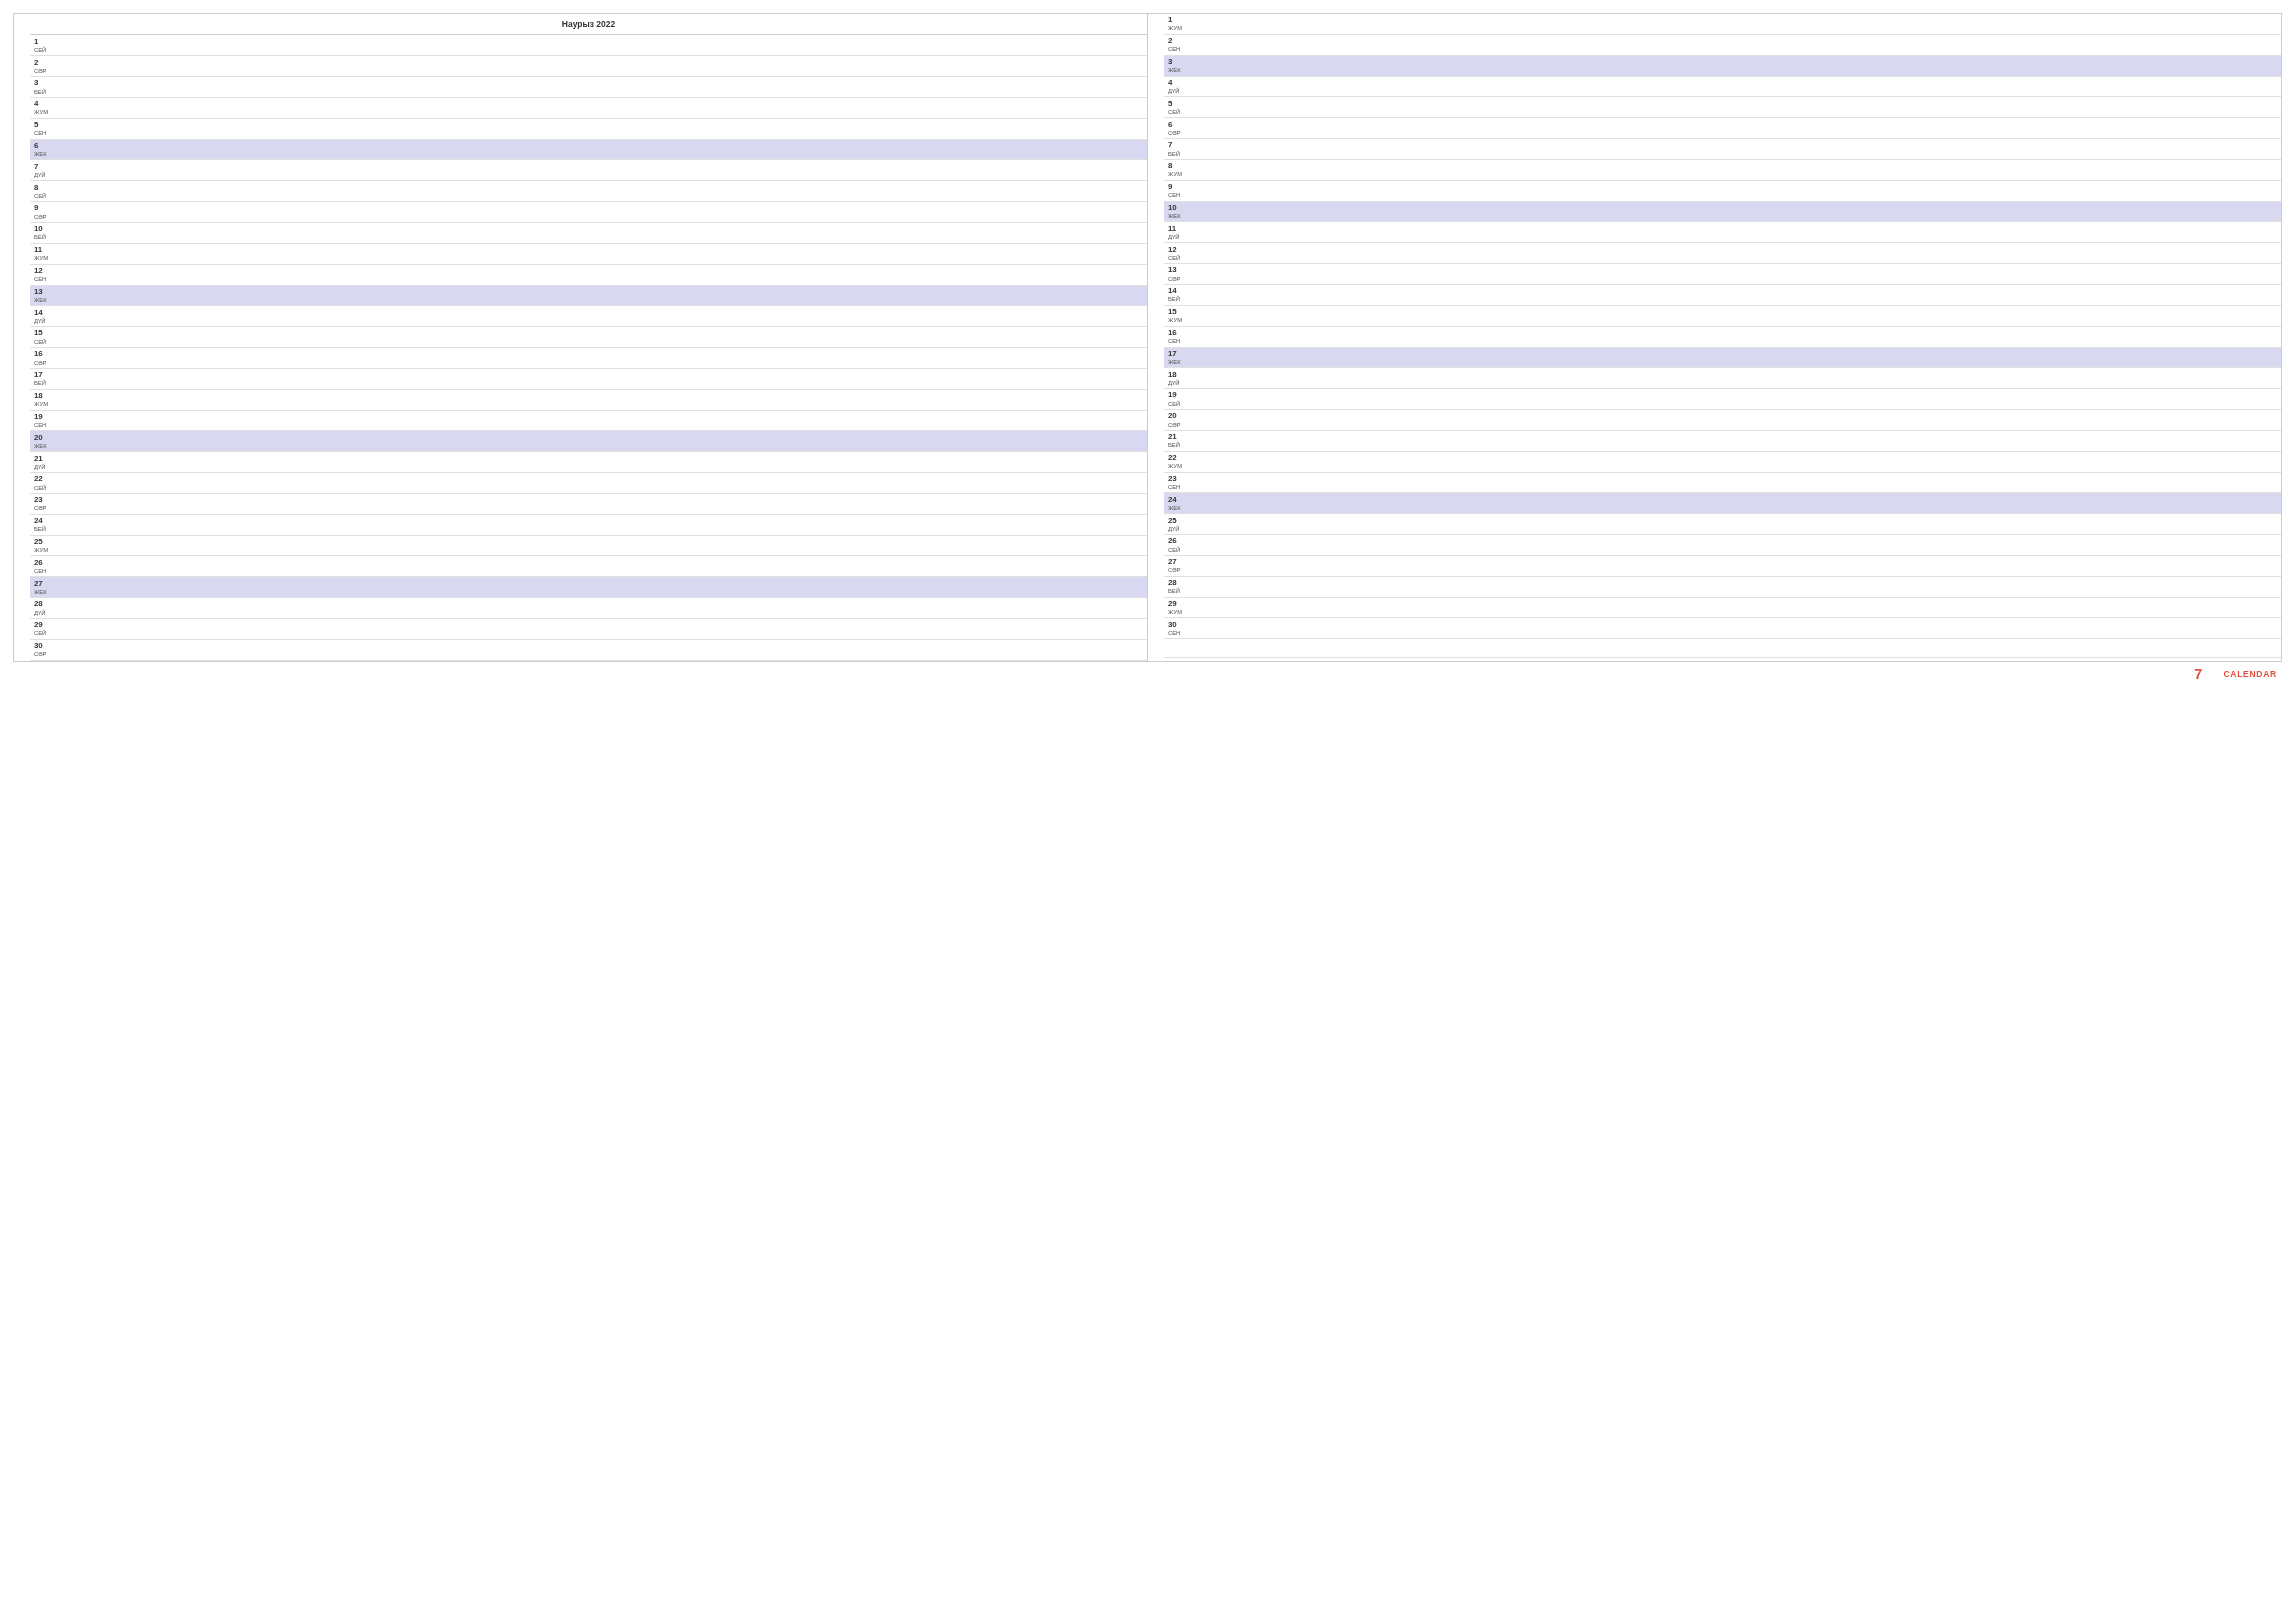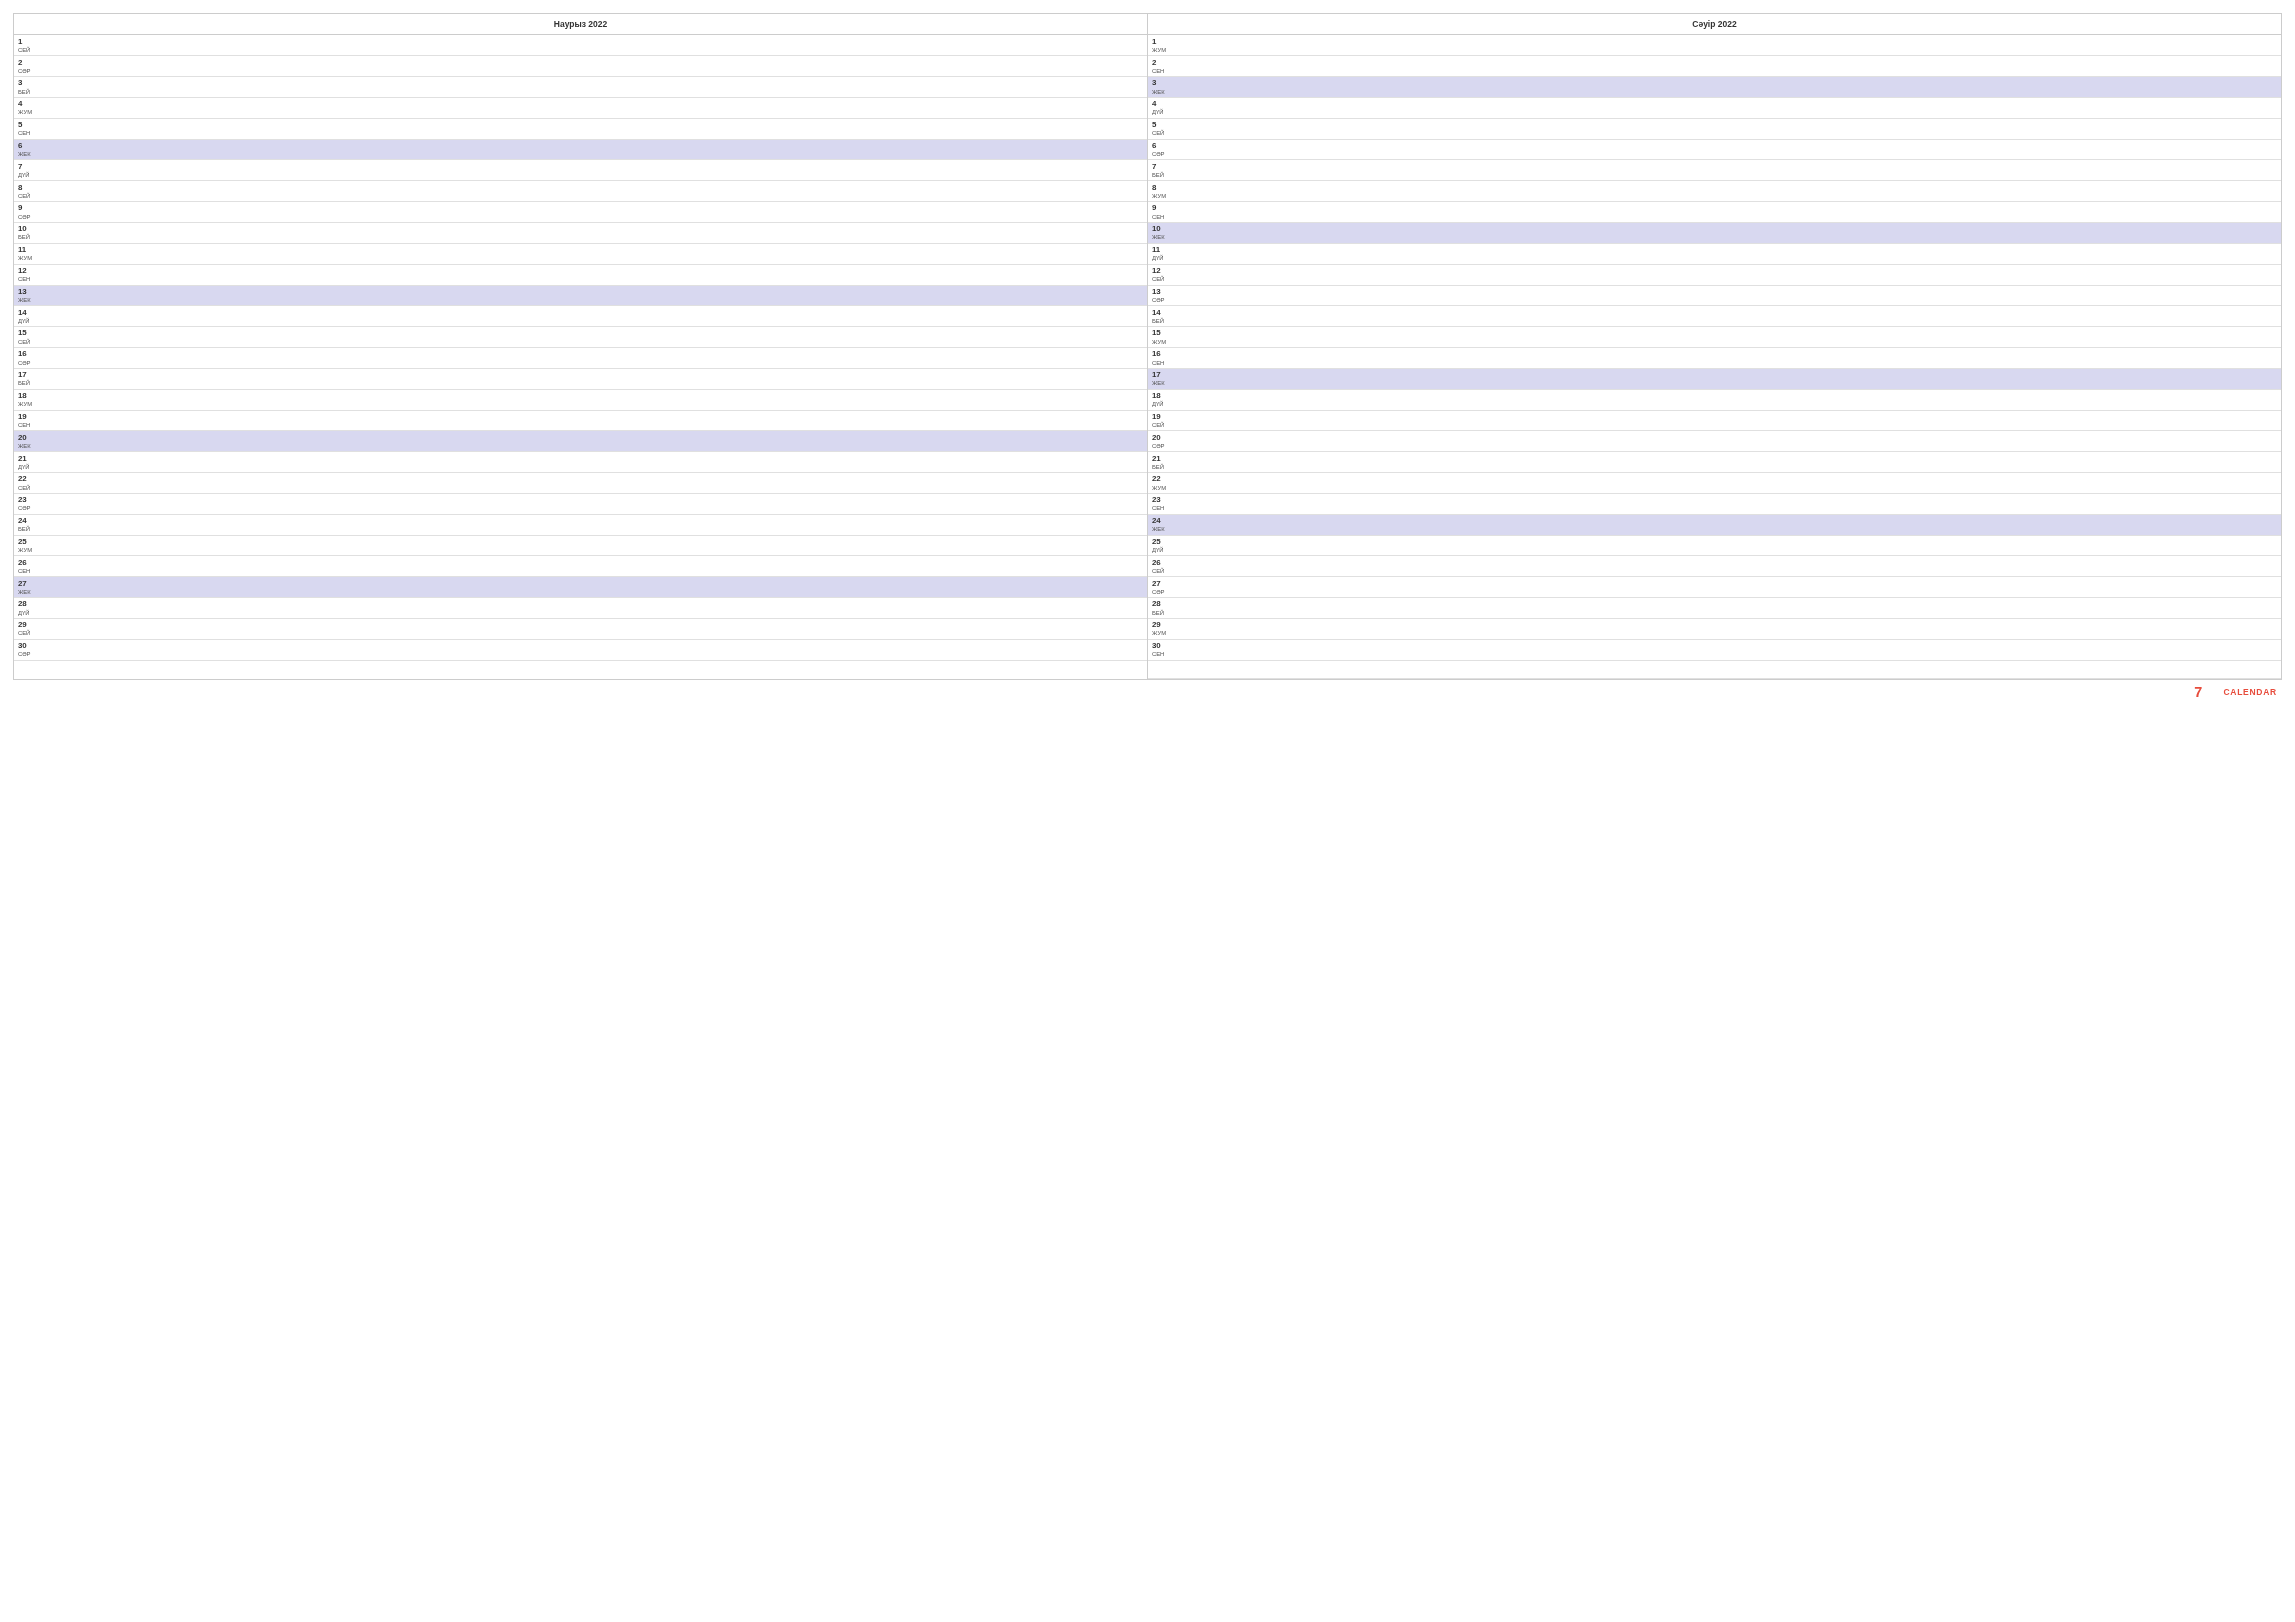--- a/index.html
+++ b/index.html
@@ -14,20 +14,21 @@
       padding: 13px;
     }
     .calendar-container {
       display: flex;
       width: 100%;
       border: 0.7px solid #ccc;
     }
     .month-col {
       flex: 1;
       border-right: 0.7px solid #ccc;
+      margin-left: 16px;
     }
     .month-col:last-child {
       border-right: none;
     }
     .month-header {
       text-align: center;
       padding: 5.2px 2.6px;
       font-size: 8.5px;
       font-weight: bold;
       background: #fff;
@@ -278,21 +279,20 @@
           </div>
         </div>
         <div class="day-row white">
           <div class="day-cell">
             <div class="day-number">30</div>
             <div class="day-name">СӘР</div>
           </div>
         </div>
       </div>
       <div class="month-col">
-        <div class="month-header">Сәуір 2022</div>
         <div class="day-row white">
           <div class="day-cell">
             <div class="day-number">1</div>
             <div class="day-name">ЖУМ</div>
           </div>
         </div>
         <div class="day-row white">
           <div class="day-cell">
             <div class="day-number">2</div>
             <div class="day-name">СЕН</div>

